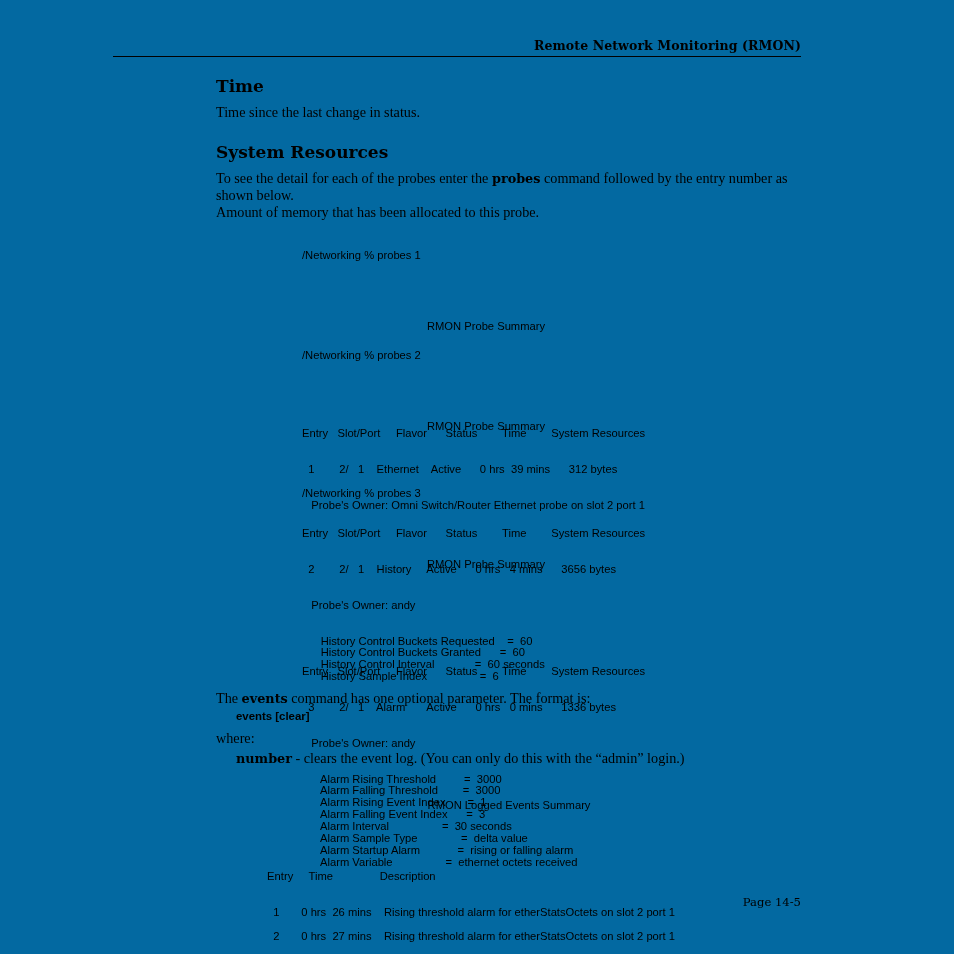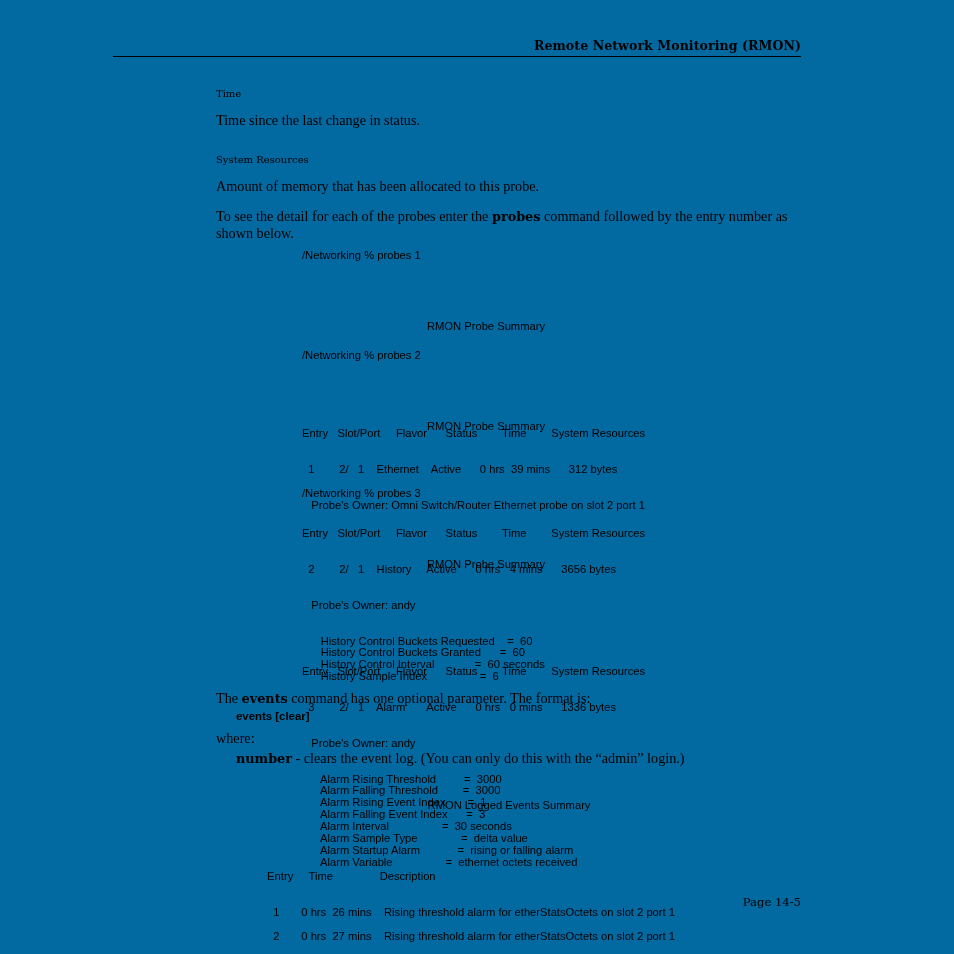--- a/index.html
+++ b/index.html
@@ -43,23 +43,23 @@
   
   .body-col {
     position: absolute;
     left: 216px;
     top: 78px;
     width: 586px;
   }
 
   h3.sub-head {
     font-family: "DejaVu Serif", "Liberation Serif", serif;
-    font-weight: normal;
-    font-size: 10px;
-    margin: 9px 0 11px 0;
+    font-weight: bold;
+    font-size: 17px;
+    margin: 1px 0 11px 0;
     padding: 0;
     line-height: 14px;
   }
   h3.sub-head.spaced { margin-top: 24px; }
 
   p.para {
     font-family: "Liberation Serif", "DejaVu Serif", serif;
     font-size: 14.2px;
     line-height: 17px;
     margin: 0 0 13px 0;
@@ -140,23 +140,23 @@
     <div class="header-title">Remote Network Monitoring (RMON)</div>
     <div class="header-rule"></div>
   </div>
 
   <div class="body-col">
 
     <h3 class="sub-head">Time</h3>
     <p class="para">Time since the last change in status.</p>
 
     <h3 class="sub-head spaced">System Resources</h3>
+    <p class="para tight"><span>To see the detail for each of the probes enter the </span><span class="bold-inline">probes</span><span> command followed by the entry number as shown below.</span></p>
+
     <p class="para">Amount of memory that has been allocated to this probe.</p>
-
-    <p class="para tight"><span>To see the detail for each of the probes enter the </span><span class="bold-inline">probes</span><span> command followed by the entry number as shown below.</span></p>
 
   </div>
 
   <div class="listing" style="left:302px; top:226px; width:500px;">
     <span class="row">/Networking % probes 1</span>
     <span class="blank"></span>
     <span class="row center-title" style="width:368px;">RMON Probe Summary</span>
     <span class="blank"></span>
     <span class="blank"></span>
     <span class="row">Entry   Slot/Port     Flavor      Status        Time        System Resources</span>

